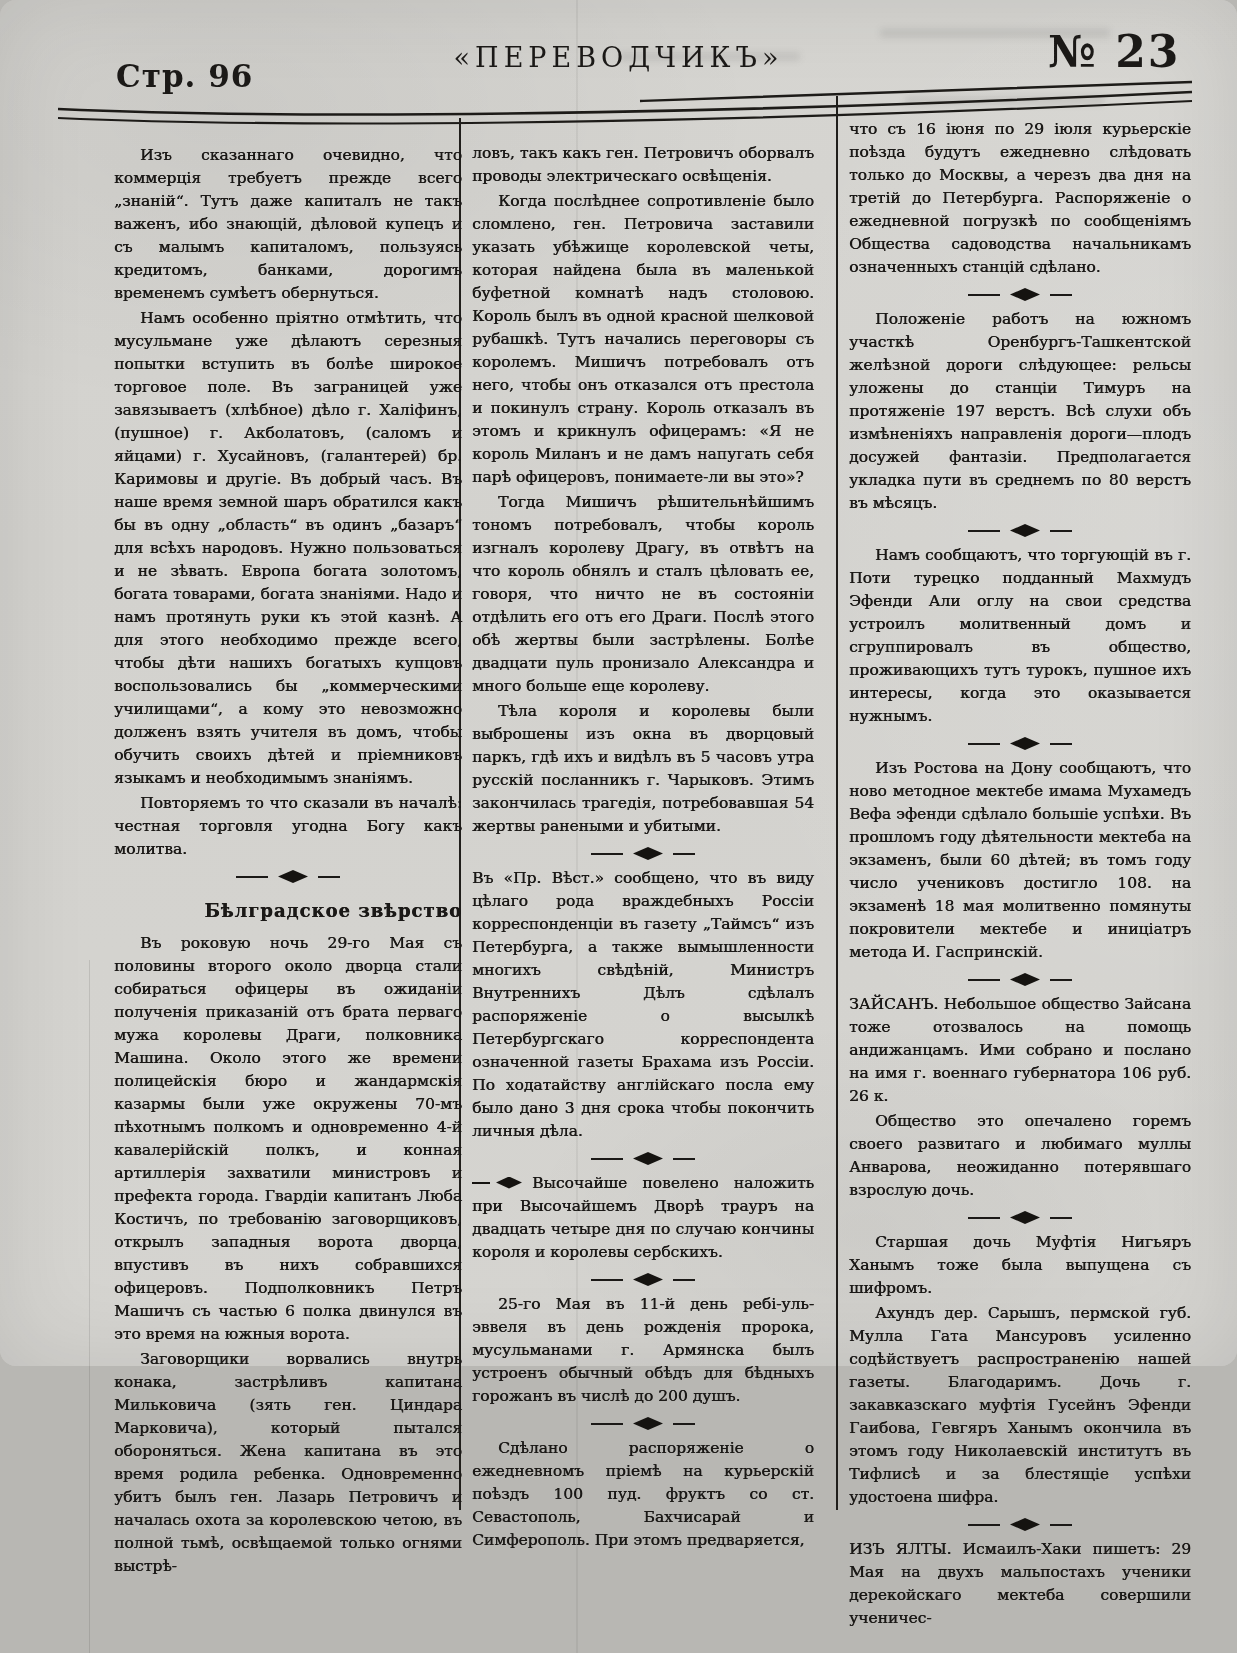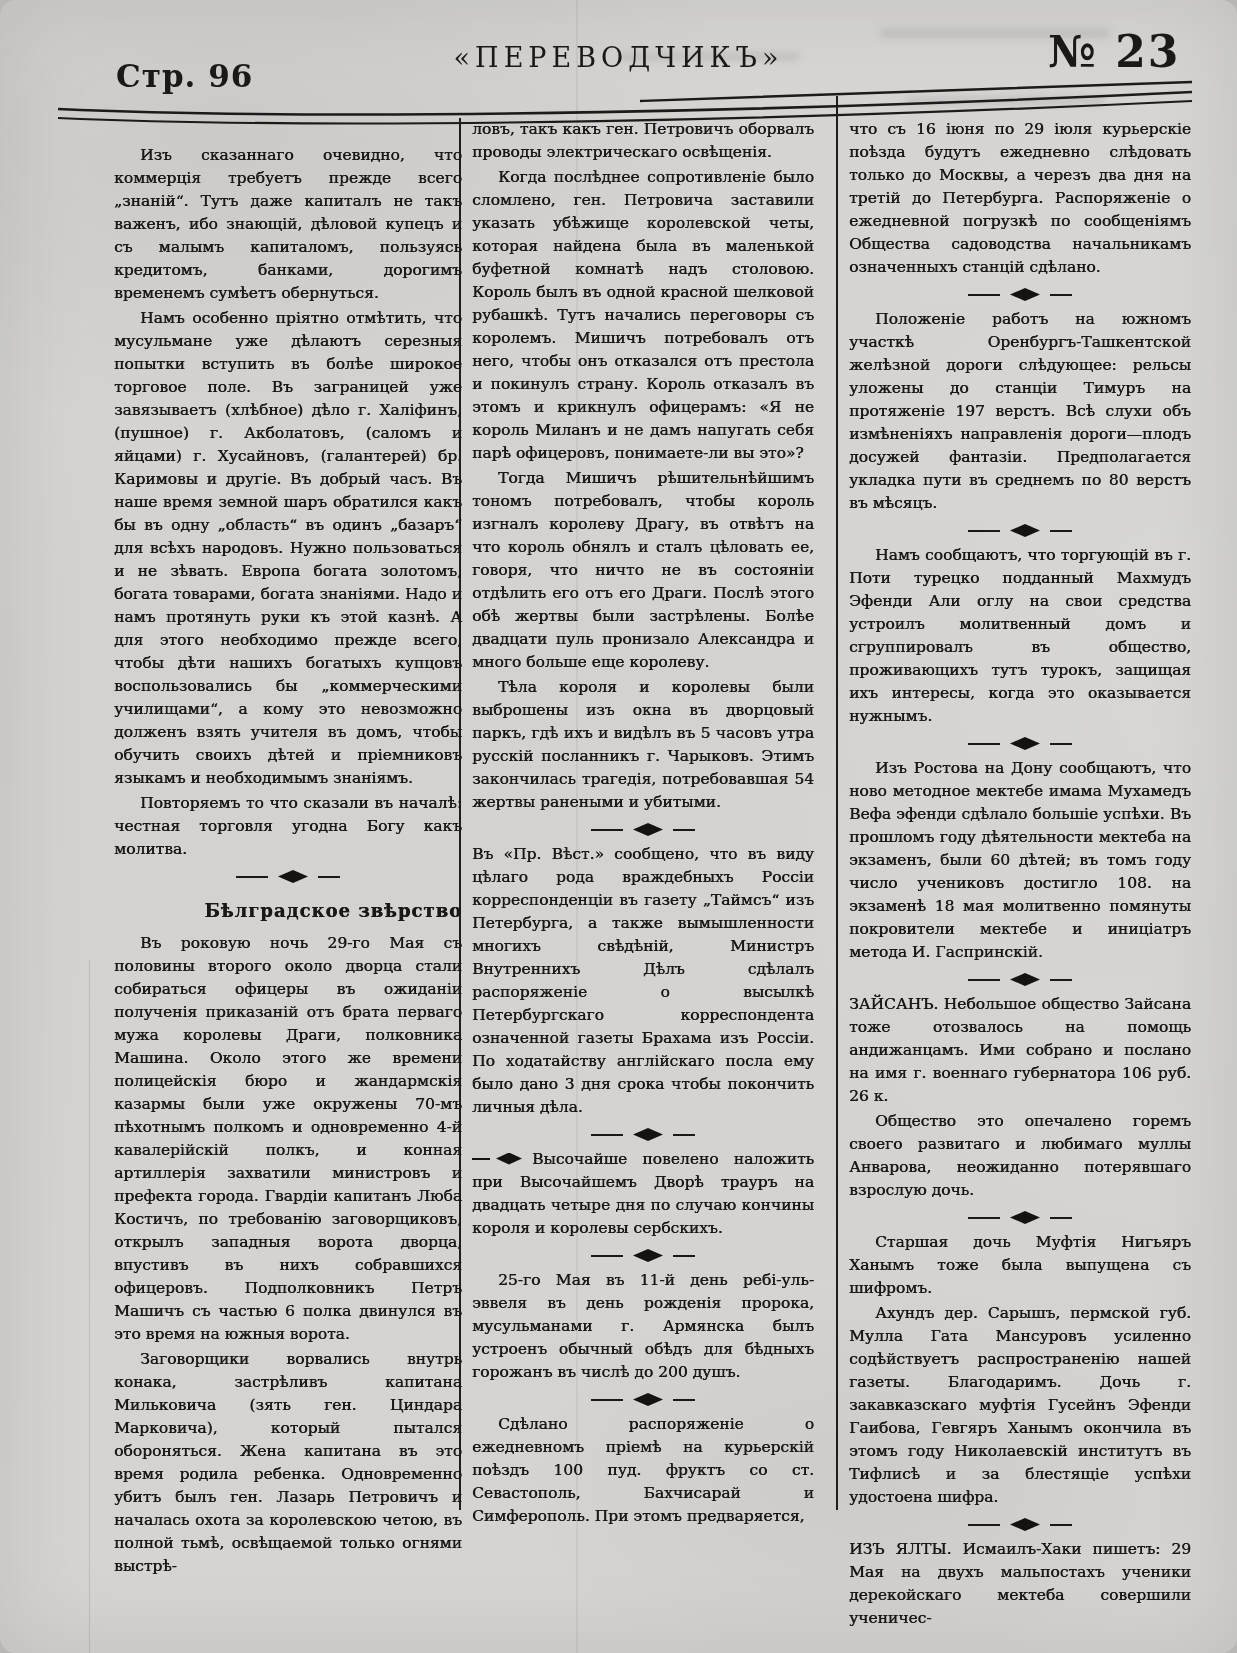--- a/index.html
+++ b/index.html
@@ -3,21 +3,21 @@
 <meta charset="utf-8">
 <style>
   html,body{margin:0;padding:0;}
   body{
     width:1237px;height:1653px;
     background:#b8b7b3;
     font-family:"DejaVu Serif","Liberation Serif",serif;
     overflow:hidden;
   }
   .page{
-    position:relative;width:1237px;height:1653px;
+    position:relative;width:1237px;height:1366px;
     background:
       radial-gradient(ellipse 900px 500px at 18% 8%, rgba(0,0,0,0.05), transparent 60%),
       radial-gradient(ellipse 700px 900px at 95% 40%, rgba(255,255,255,0.10), transparent 70%),
       radial-gradient(ellipse 500px 300px at 70% 90%, rgba(0,0,0,0.04), transparent 70%),
       linear-gradient(180deg,#d6d5d1 0%,#d3d2ce 40%,#d5d4d0 100%);
     box-shadow:inset 0 0 90px rgba(0,0,0,0.10);
     color:#1b1917;
     border-radius:16px;
   }
   
@@ -37,21 +37,21 @@
 
   
   .vrule{position:absolute;width:2px;background:#201e1b;}
   .vrule1{left:459px;top:118px;height:1392px;}
   .vrule2{left:836px;top:96px;height:1414px;}
 
   
   .col{position:absolute;font-size:15.5px;line-height:23px;text-align:justify;
     text-shadow:0.4px 0 0 currentColor;}
   .col1{left:98px;top:144px;width:348px;margin-left:16px;}
-  .col2{left:472px;top:118px;width:342px;}
+  .col2{left:472px;top:142px;width:342px;}
   .col3{left:849px;top:118px;width:342px;}
   .col p{margin:0 0 2px 0;text-indent:26px;}
   .col p.noindent{text-indent:0;}
   h2.art-head{margin:16px 0 10px 0;text-align:right;font-size:18px;font-weight:bold;
     letter-spacing:1px;text-indent:0;}
 
   
   .ornament{display:flex;align-items:center;justify-content:center;gap:10px;margin:9px 0 7px 0;}
   .orn-line{display:inline-block;width:32px;height:2px;background:#1b1917;}
   .orn-line.short{width:22px;}
@@ -136,21 +136,21 @@
       <span class="orn-line"></span>
         <span class="orn-diamond"></span>
         <span class="orn-line short"></span>
     </div>
     <p>Положеніе работъ на южномъ участкѣ Оренбургъ-Ташкентской желѣзной дороги слѣдующее: рельсы уложены до станціи Тимуръ на протяженіе 197 верстъ. Всѣ слухи объ измѣненіяхъ направленія дороги—плодъ досужей фантазіи. Предполагается укладка пути въ среднемъ по 80 верстъ въ мѣсяцъ.</p>
     <div class="ornament">
       <span class="orn-line"></span>
         <span class="orn-diamond"></span>
         <span class="orn-line short"></span>
     </div>
-    <p>Намъ сообщаютъ, что торгующій въ г. Поти турецко подданный Махмудъ Эфенди Али оглу на свои средства устроилъ молитвенный домъ и сгруппировалъ въ общество, проживающихъ тутъ турокъ, защищая ихъ интересы, когда это оказывается нужнымъ.</p>
+    <p>Намъ сообщаютъ, что торгующій въ г. Поти турецко подданный Махмудъ Эфенди Али оглу на свои средства устроилъ молитвенный домъ и сгруппировалъ въ общество, проживающихъ тутъ турокъ, пушное ихъ интересы, когда это оказывается нужнымъ.</p>
     <div class="ornament">
       <span class="orn-line"></span>
         <span class="orn-diamond"></span>
         <span class="orn-line short"></span>
     </div>
     <p>Изъ Ростова на Дону сообщаютъ, что ново методное мектебе имама Мухамедъ Вефа эфенди сдѣлало большіе успѣхи. Въ прошломъ году дѣятельности мектеба на экзаменъ, были 60 дѣтей; въ томъ году число учениковъ достигло 108. на экзаменѣ 18 мая молитвенно помянуты покровители мектебе и иниціатръ метода И. Гаспринскій.</p>
     <div class="ornament">
       <span class="orn-line"></span>
         <span class="orn-diamond"></span>
         <span class="orn-line short"></span>

